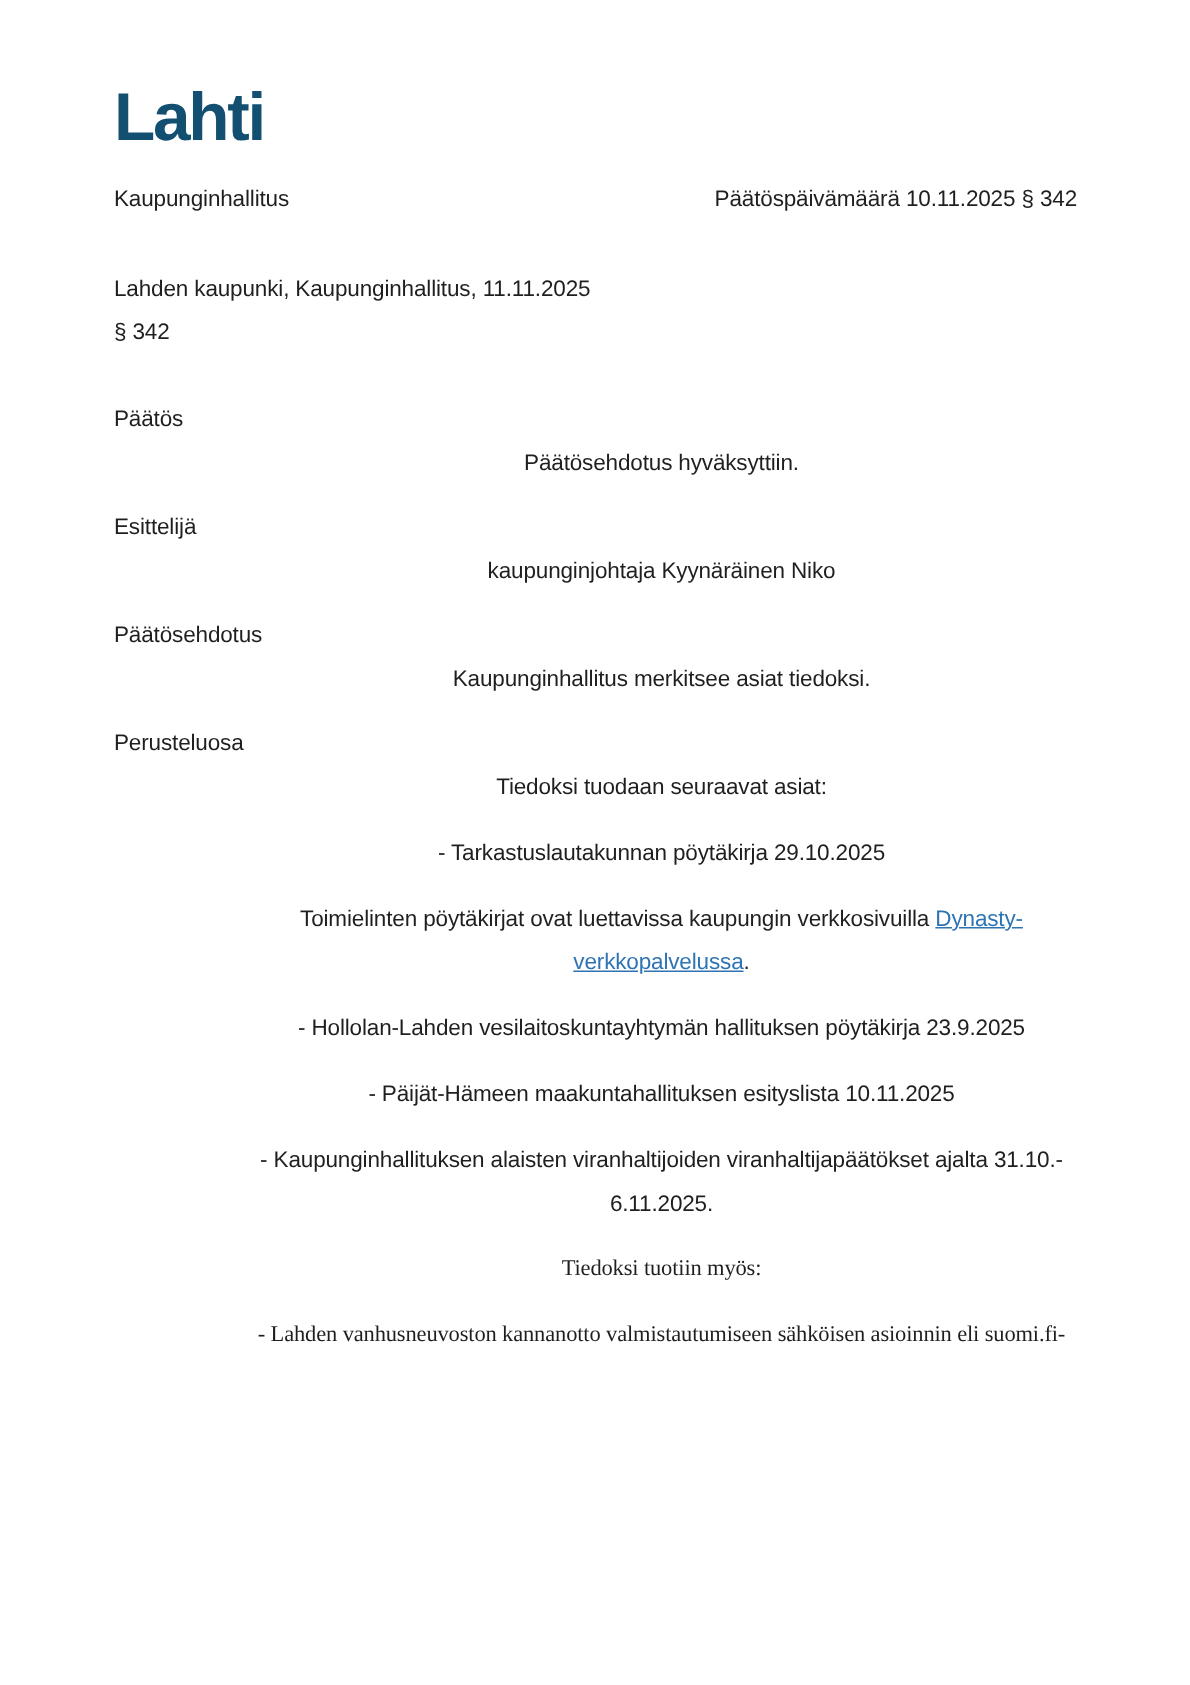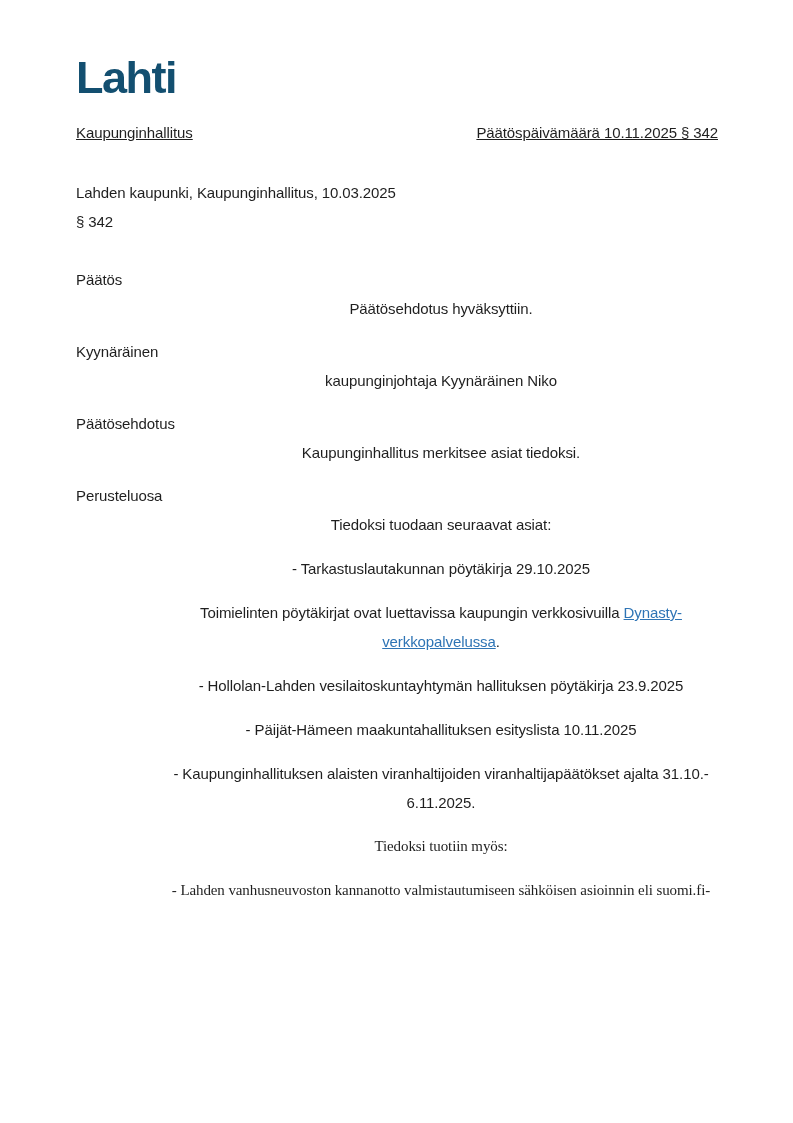--- a/index.html
+++ b/index.html
@@ -25,21 +25,20 @@
     font-size: 45px;
     line-height: 44px;
     font-weight: 700;
     color: #134f70;
     letter-spacing: -1.5px;
   }
   .header-row {
     display: flex;
     justify-content: space-between;
     margin-top: 18px;
-    text-decoration: underline;
   }
   .doc-title {
     margin-top: 31px;
   }
   .section {
     margin-top: 14px;
   }
   .section.first {
     margin-top: 29px;
   }
@@ -68,34 +67,34 @@
 
 <div class="page">
 
   <div class="logo">Lahti</div>
 
   <div class="header-row">
     <span>Kaupunginhallitus</span>
     <span>Päätöspäivämäärä 10.11.2025 § 342</span>
   </div>
 
-  <div class="doc-title">Lahden kaupunki, Kaupunginhallitus, 10.03.2025</div>
+  <div class="doc-title">Lahden kaupunki, Kaupunginhallitus, 11.11.2025</div>
 
   <div>§ 342</div>
 
 
   <div class="section first">
     <div>Päätös</div>
     <div class="indent">
       <p>Päätösehdotus hyväksyttiin.</p>
     </div>
   </div>
 
   <div class="section">
-    <div>Kyynäräinen</div>
+    <div>Esittelijä</div>
     <div class="indent">
       <p>kaupunginjohtaja Kyynäräinen Niko</p>
     </div>
   </div>
 
   <div class="section">
     <div>Päätösehdotus</div>
     <div class="indent">
       <p>Kaupunginhallitus merkitsee asiat tiedoksi.</p>
     </div>

